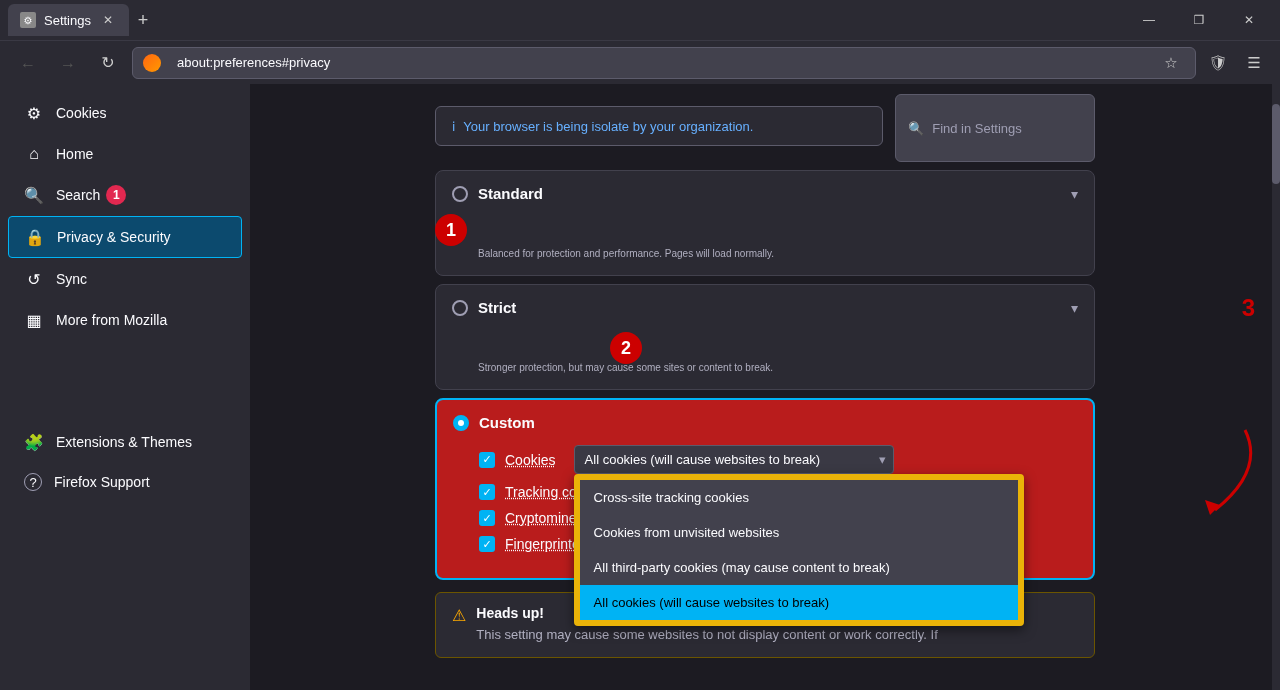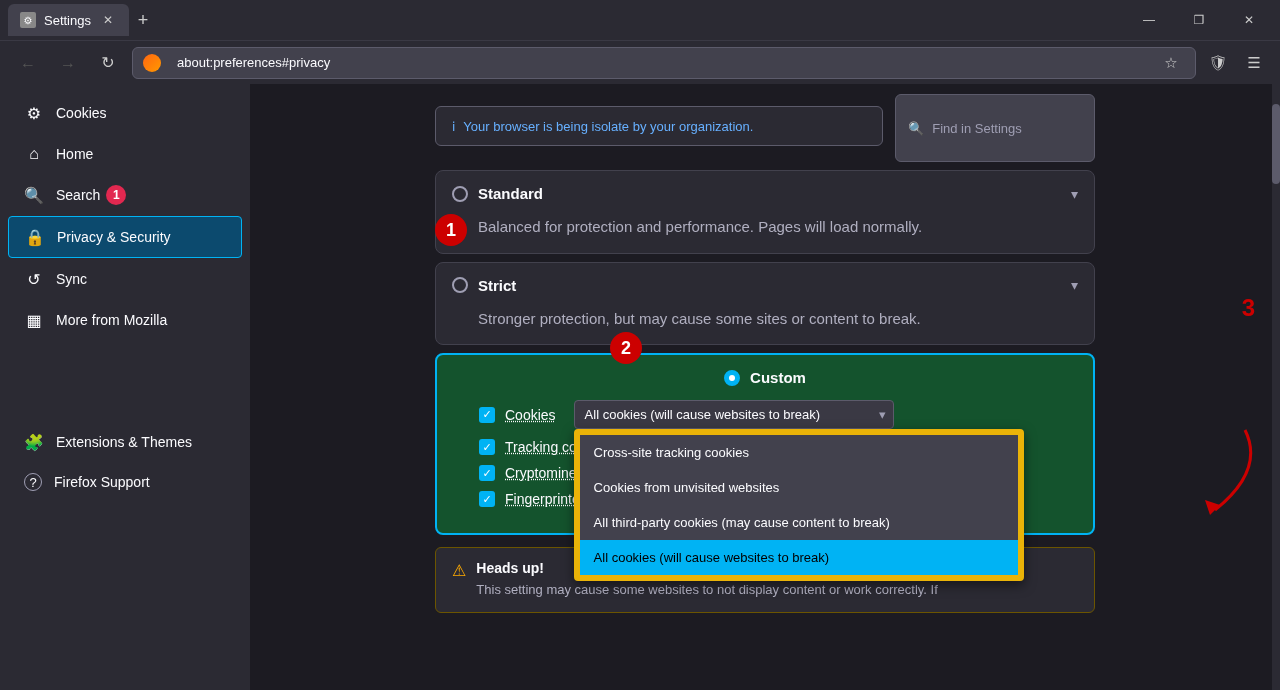--- a/index.html
+++ b/index.html
@@ -252,29 +252,28 @@
     
     .section-card {
       background: #2b2a33;
       border: 1px solid #42414d;
       border-radius: 8px;
       margin: 8px 20px;
       overflow: visible;
     }
     .section-card.custom-active {
       border: 2px solid #00b3f4;
-      background: #14532d;
+      background: #b91c1c;
     }
     .section-header {
       display: flex;
       align-items: center;
       padding: 14px 16px;
       gap: 10px;
       cursor: pointer;
-      justify-content: center;
     }
     .radio-btn {
       width: 16px;
       height: 16px;
       border-radius: 50%;
       border: 2px solid #9f9eb3;
       display: flex;
       align-items: center;
       justify-content: center;
       flex-shrink: 0;
@@ -295,23 +294,24 @@
       font-weight: 600;
       color: #fbfbfe;
     }
     .section-chevron {
       margin-left: auto;
       color: #9f9eb3;
       font-size: 14px;
     }
     .section-desc {
       padding: 0 16px 14px 42px;
-      font-size: 15px;
+      font-size: 10px;
       color: #b0afc0;
       line-height: 1.5;
+      margin-top: 30px;
     }
 
     
     .custom-body {
       padding: 0 16px 16px 42px;
     }
     .custom-body .choose-text {
       font-size: 13px;
       color: #b0afc0;
       margin-bottom: 12px;

